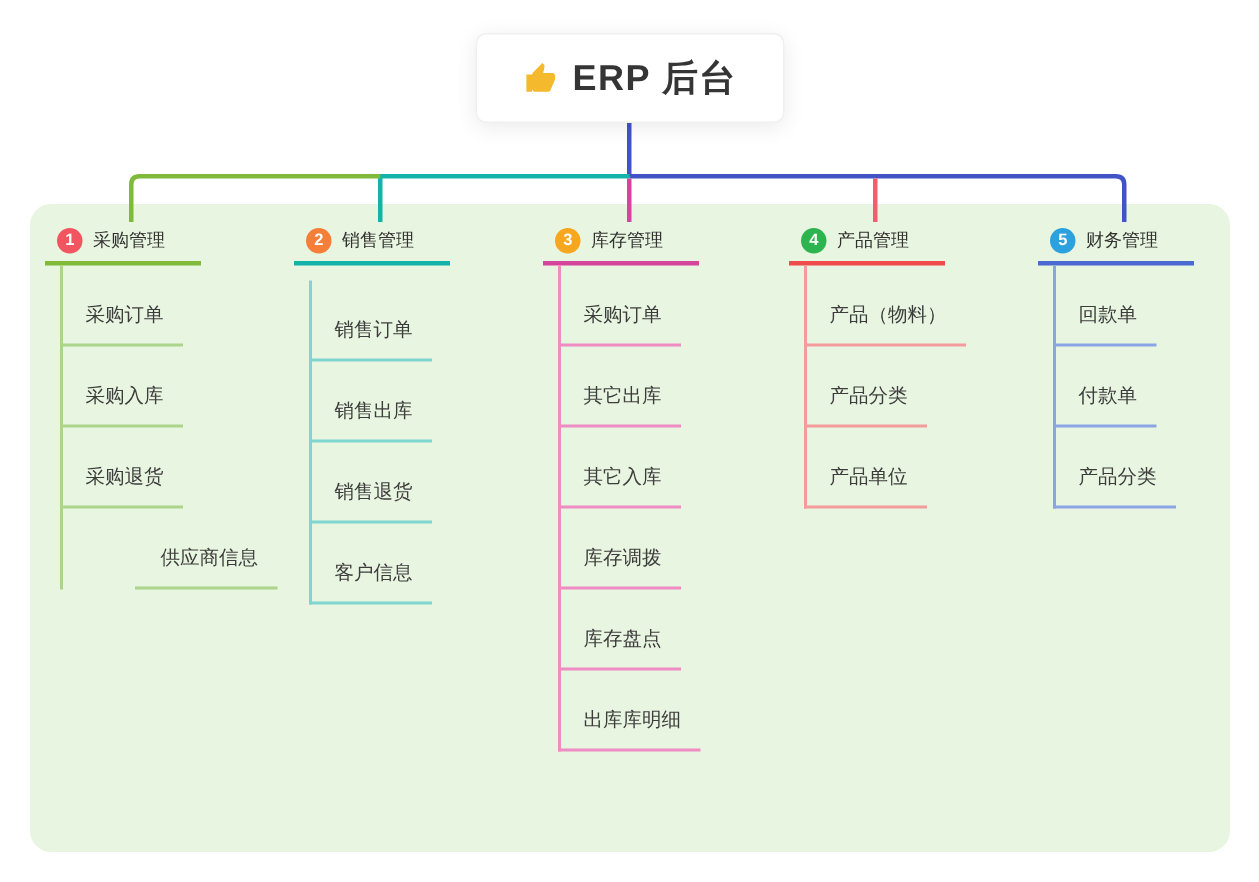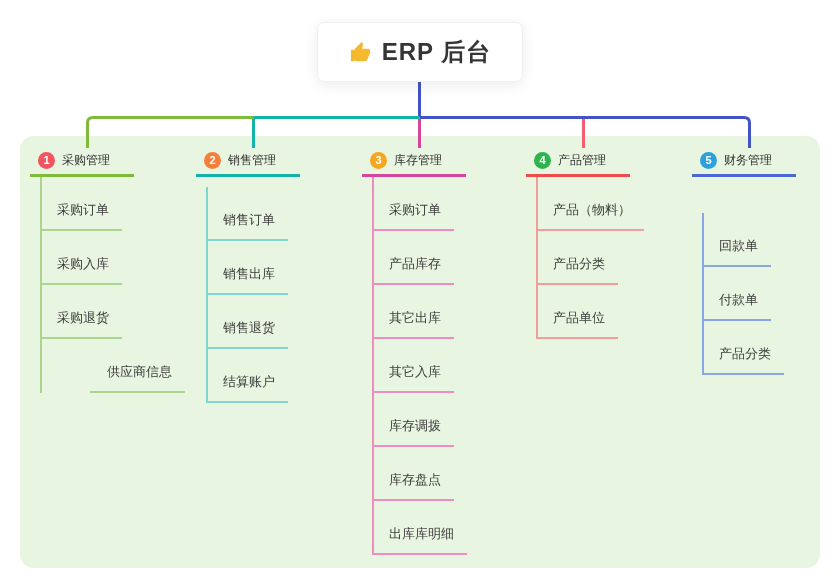--- a/index.html
+++ b/index.html
@@ -90,35 +90,32 @@
           <div class="child">
             <span class="child-label" style="border-bottom-color: rgb(127, 214, 208);">销售订单</span>
           </div>
           <div class="child">
             <span class="child-label" style="border-bottom-color: rgb(127, 214, 208);">销售出库</span>
           </div>
           <div class="child">
             <span class="child-label" style="border-bottom-color: rgb(127, 214, 208);">销售退货</span>
           </div>
           <div class="child">
-            <span class="child-label" style="border-bottom-color: rgb(127, 214, 208);">结算账户</span>
+            <span class="child-label" style="border-bottom-color: rgb(127, 214, 208);">客户信息</span>
           </div>
         </div>
       </div>
       <div class="branch" style="left: 362px;">
         <div class="branch-header" style="border-bottom-color: rgb(214, 69, 156);">
           <span class="badge" style="background: rgb(247, 166, 31);">3</span>
           <span class="branch-label">库存管理</span>
         </div>
         <div class="branch-children" style="border-left-color: rgb(239, 140, 195);">
           <div class="child">
             <span class="child-label" style="border-bottom-color: rgb(239, 140, 195);">采购订单</span>
-          </div>
-          <div class="child">
-            <span class="child-label" style="border-bottom-color: rgb(239, 140, 195);">产品库存</span>
           </div>
           <div class="child">
             <span class="child-label" style="border-bottom-color: rgb(239, 140, 195);">其它出库</span>
           </div>
           <div class="child">
             <span class="child-label" style="border-bottom-color: rgb(239, 140, 195);">其它入库</span>
           </div>
           <div class="child">
             <span class="child-label" style="border-bottom-color: rgb(239, 140, 195); margin-top: 14px;">库存调拨</span>
           </div>
@@ -145,21 +142,21 @@
           <div class="child">
             <span class="child-label" style="border-bottom-color: rgb(243, 156, 156);">产品单位</span>
           </div>
         </div>
       </div>
       <div class="branch" style="left: 692px;">
         <div class="branch-header" style="border-bottom-color: rgb(74, 105, 210);">
           <span class="badge" style="background: rgb(43, 162, 223);">5</span>
           <span class="branch-label">财务管理</span>
         </div>
-        <div class="branch-children" style="border-left-color: rgb(139, 165, 228); margin-top: 36px;">
+        <div class="branch-children" style="border-left-color: rgb(139, 165, 228);">
           <div class="child">
             <span class="child-label" style="border-bottom-color: rgb(139, 165, 228);">回款单</span>
           </div>
           <div class="child">
             <span class="child-label" style="border-bottom-color: rgb(139, 165, 228);">付款单</span>
           </div>
           <div class="child">
             <span class="child-label" style="border-bottom-color: rgb(139, 165, 228);">产品分类</span>
           </div>
         </div>

